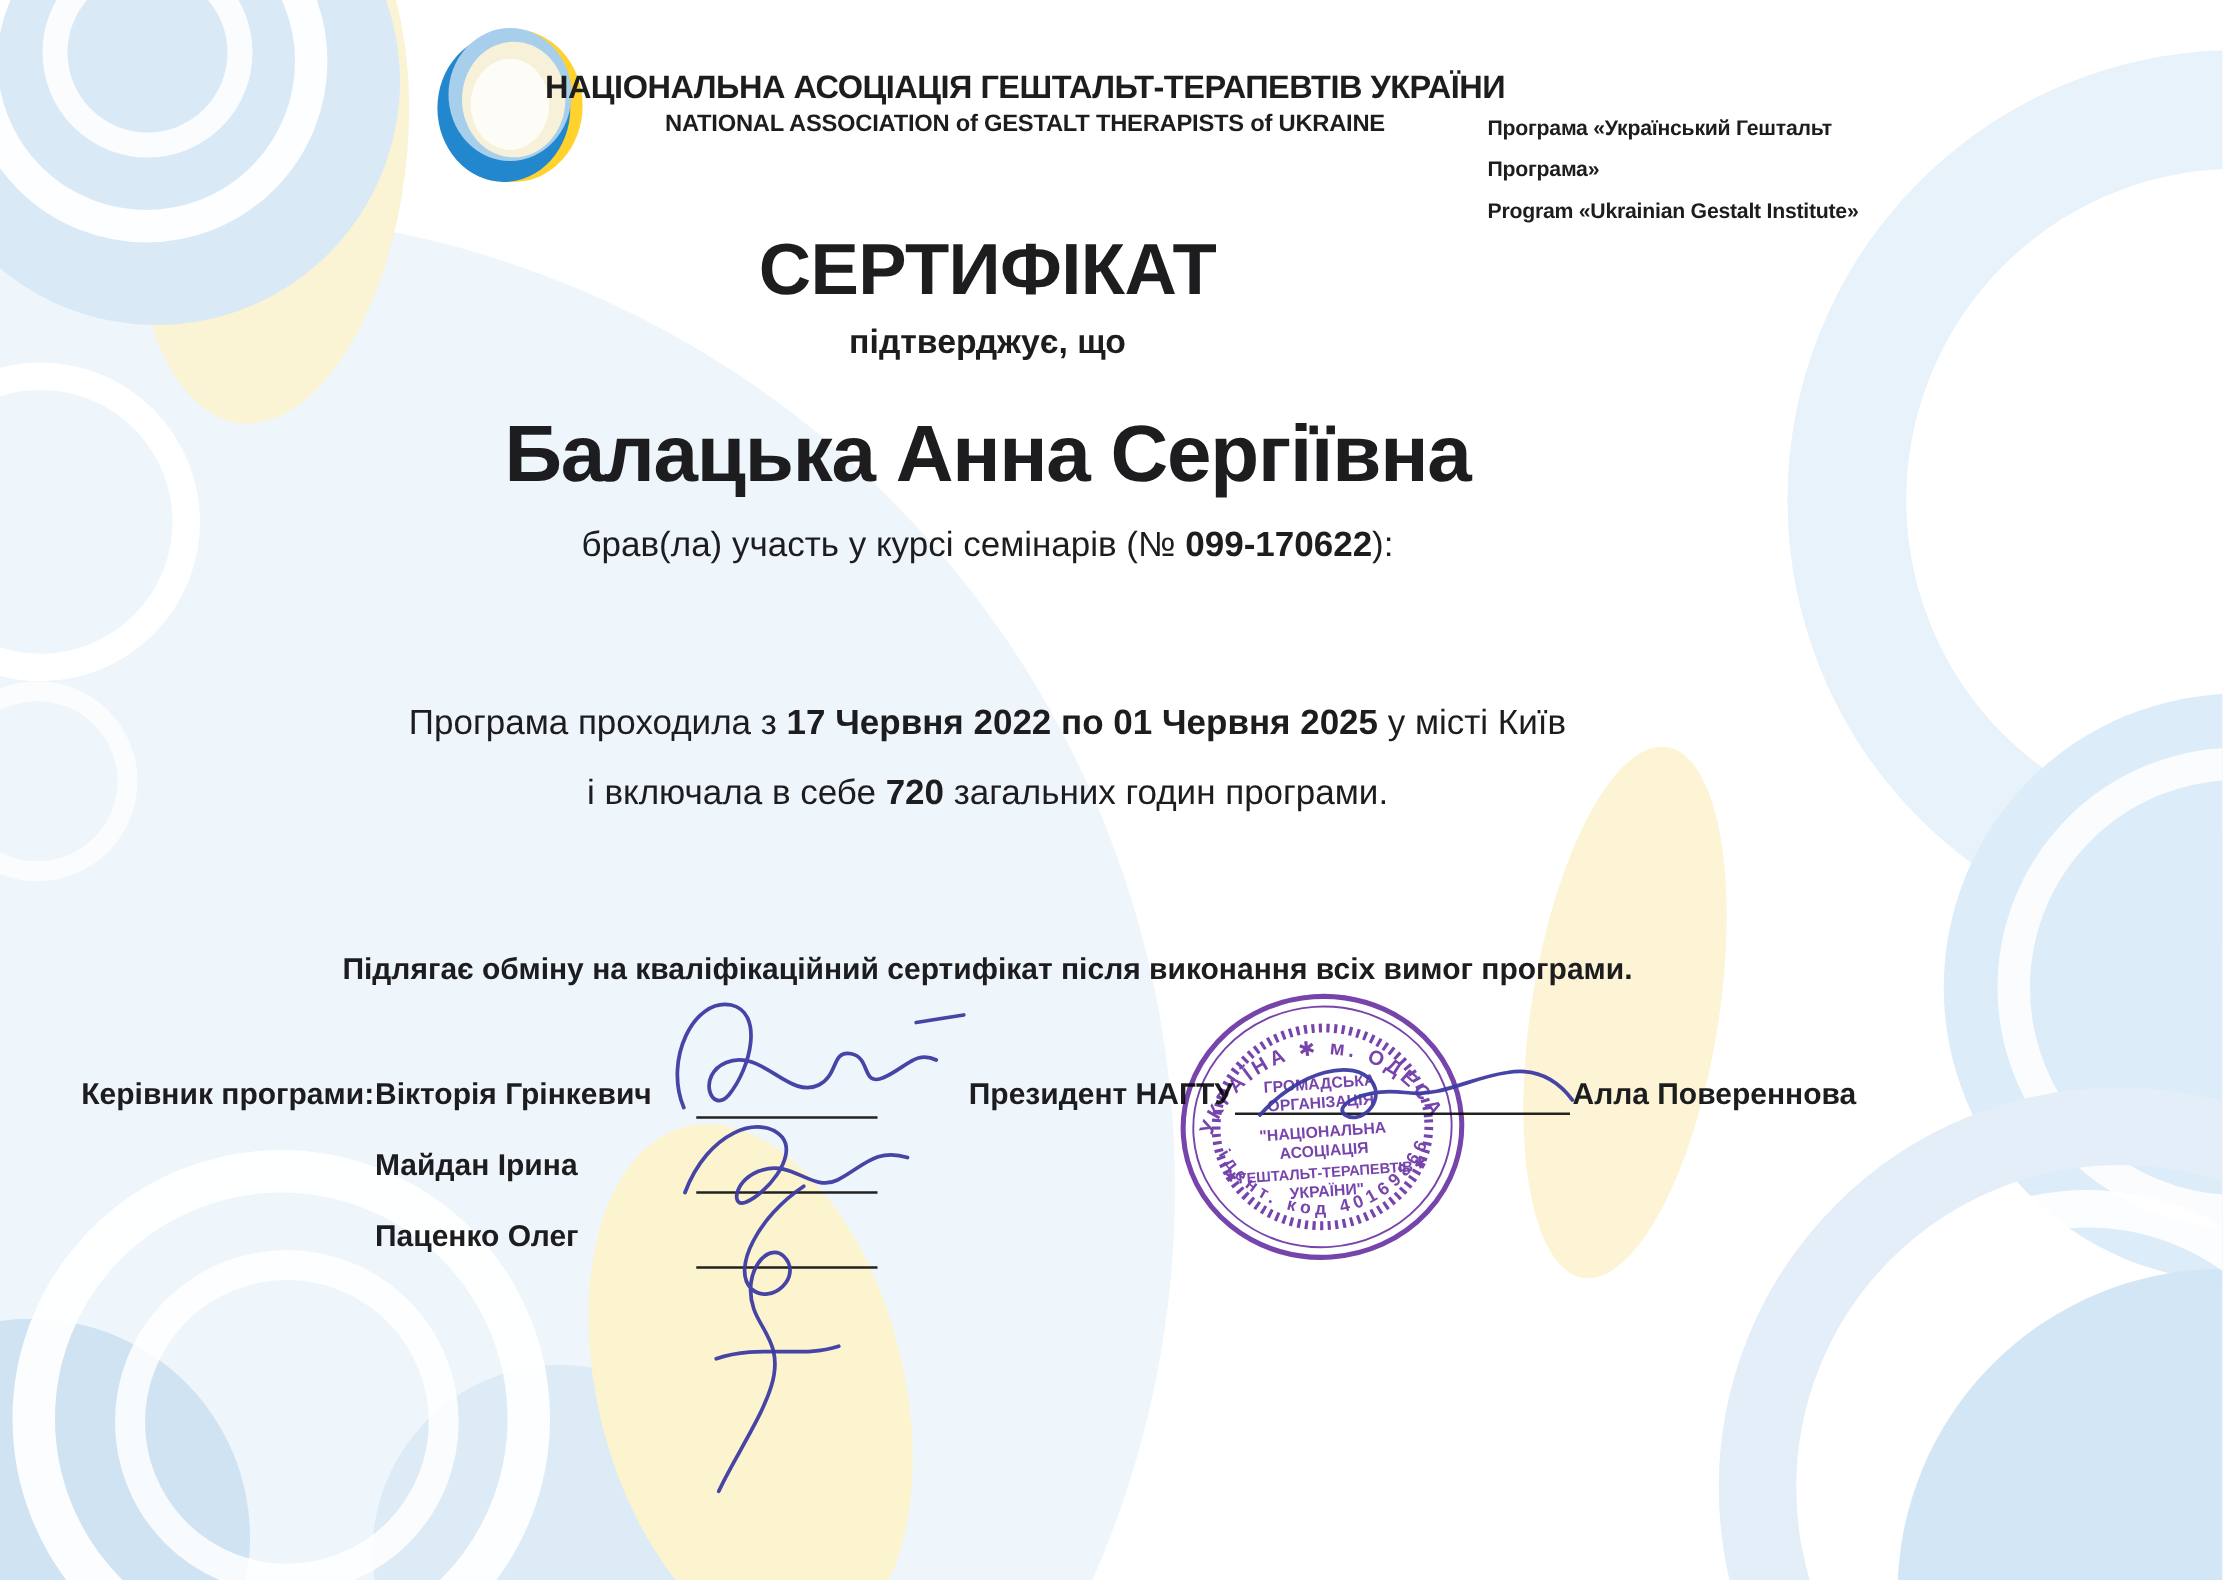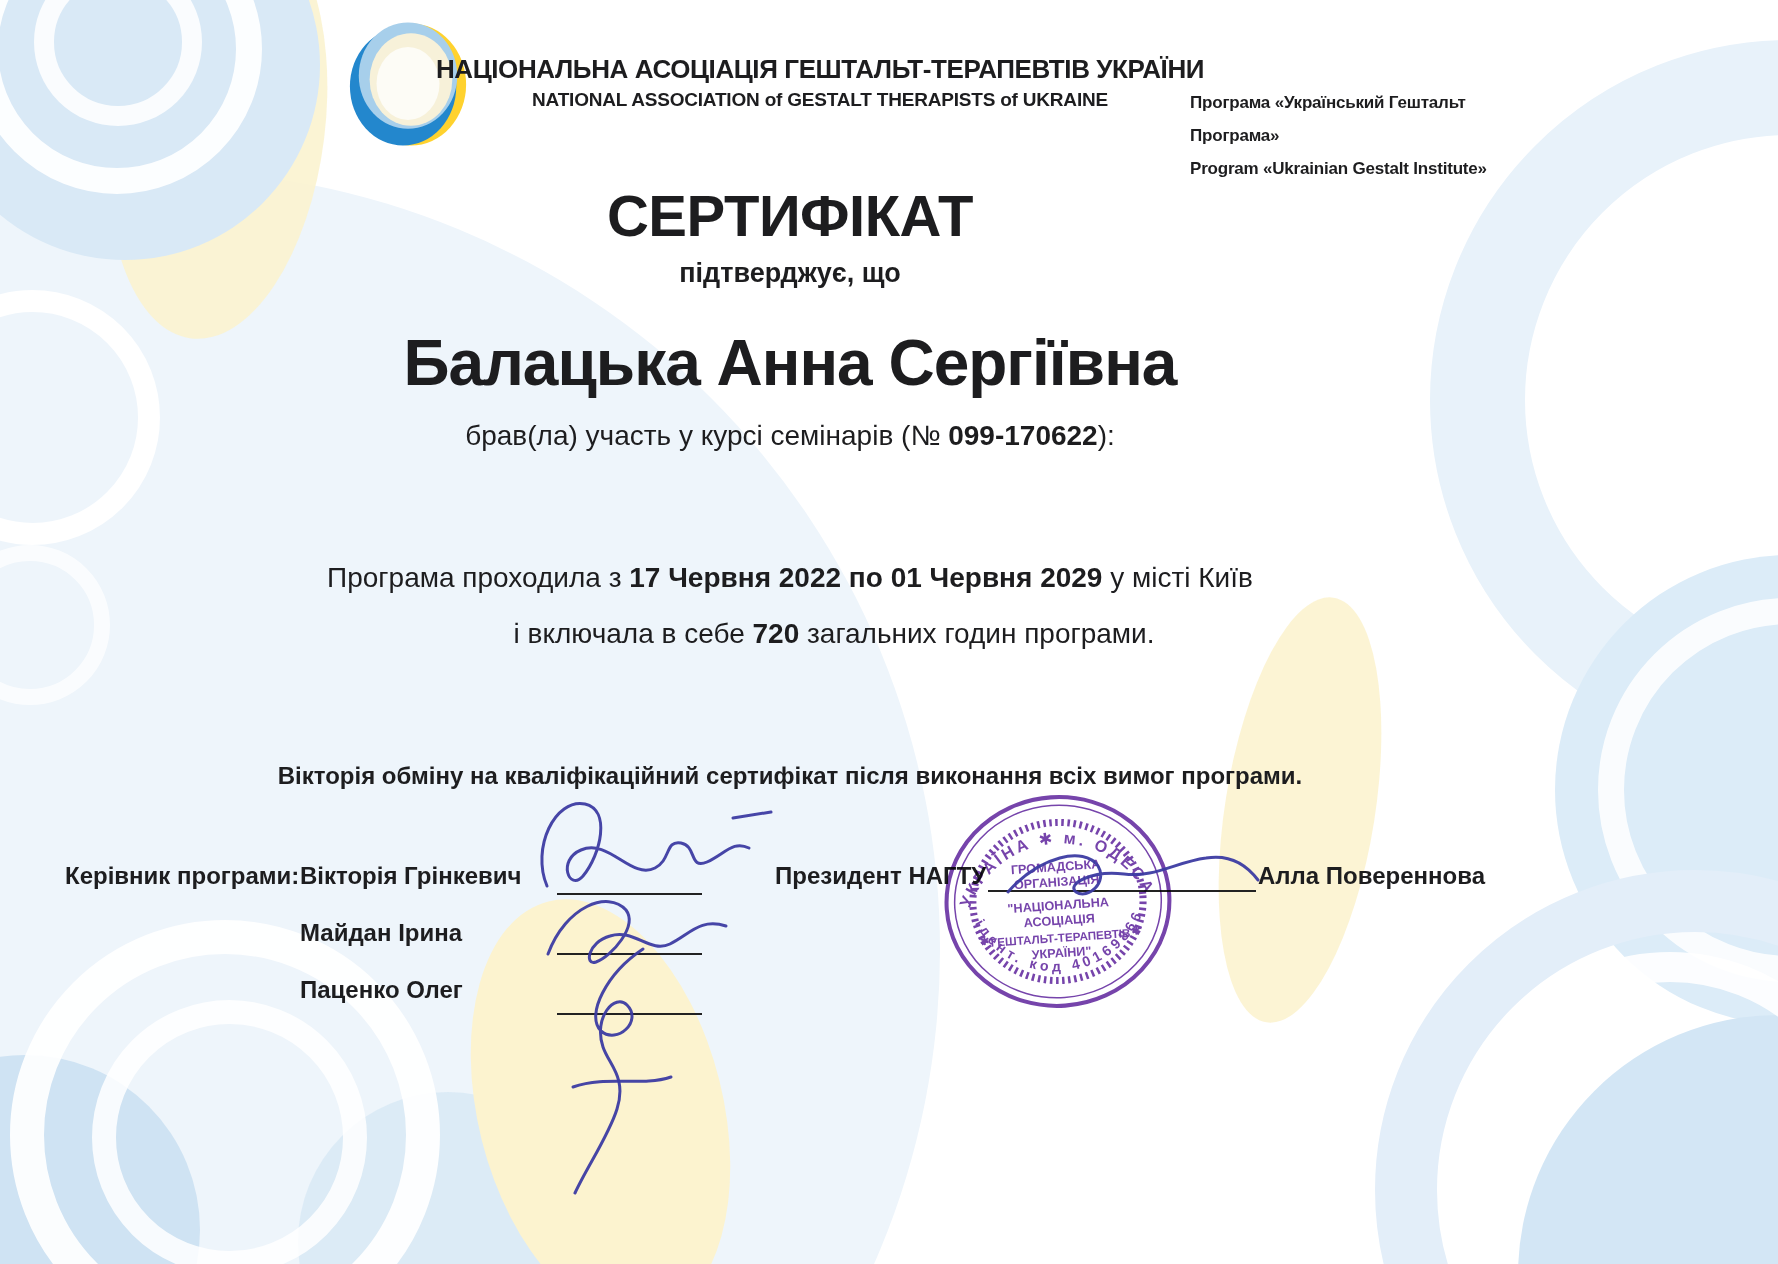--- a/index.html
+++ b/index.html
@@ -38,21 +38,21 @@
   .org-en{font-size:19px;font-weight:700;letter-spacing:-0.2px;}
   .prog-block{left:1190px;top:86px;width:340px;font-size:17px;font-weight:700;line-height:1.95;letter-spacing:-0.2px;}
   .cert-title{top:182px;font-size:58px;font-weight:700;letter-spacing:-0.5px;}
   .confirms{top:258px;font-size:27px;font-weight:700;}
   .recipient{top:326px;font-size:64px;font-weight:700;letter-spacing:-1px;}
   .seminar{top:420px;font-size:28px;font-weight:400;}
   .seminar b{font-weight:700;}
   .course{top:482px;font-size:44px;font-weight:700;letter-spacing:-0.5px;}
   .period{top:562px;font-size:28px;font-weight:400;}
   .period b{font-weight:700;}
-  .hours{top:618px;font-size:28px;font-weight:400;margin-left:44px;}
+  .hours{top:618px;font-size:28px;font-weight:400;}
   .hours b{font-weight:700;}
   .exchange{top:762px;font-size:24px;font-weight:700;}
   .label{font-size:24px;font-weight:700;}
   .head-label{left:65px;top:862px;}
   .head-name1{left:300px;top:862px;}
   .head-name2{left:300px;top:919px;}
   .head-name3{left:300px;top:976px;}
   .president-label{left:775px;top:862px;}
   .president-name{left:1258px;top:862px;}
   .issued{left:995px;top:1018px;width:400px;text-align:center;font-size:26px;font-weight:700;}
@@ -107,23 +107,23 @@
     </div>
     <div class="abs prog-block">
       <div>Програма «Український Гештальт Програма»</div>
       <div>Program «Ukrainian Gestalt Institute»</div>
     </div>
 
     <div class="abs center-col cert-title">СЕРТИФІКАТ</div>
     <div class="abs center-col confirms">підтверджує, що</div>
     <div class="abs center-col recipient">Балацька Анна Сергіївна</div>
     <div class="abs center-col seminar"><span>брав(ла) участь у курсі семінарів (№ </span><b>099-170622</b><span>):</span></div>
-    <div class="abs center-col period"><span>Програма проходила з </span><b>17 Червня 2022 по 01 Червня 2029</b><span> у місті Київ</span></div>
+    <div class="abs center-col period"><span>Програма проходила з </span><b>17 Червня 2022 по 01 Червня 2025</b><span> у місті Київ</span></div>
     <div class="abs center-col hours"><span>і включала в себе </span><b>720</b><span> загальних годин програми.</span></div>
-    <div class="abs center-col exchange">Вікторія обміну на кваліфікаційний сертифікат після виконання всіх вимог програми.</div>
+    <div class="abs center-col exchange">Підлягає обміну на кваліфікаційний сертифікат після виконання всіх вимог програми.</div>
 
     <div class="abs label head-label">Керівник програми:</div>
     <div class="abs label head-name1">Вікторія Грінкевич</div>
     <div class="abs label head-name2">Майдан Ірина</div>
     <div class="abs label head-name3">Паценко Олег</div>
     <div class="abs sig-line line1"></div>
     <div class="abs sig-line line2"></div>
     <div class="abs sig-line line3"></div>
     <div class="abs label president-label">Президент НАГТУ</div>
     <div class="abs sig-line line-president"></div>

